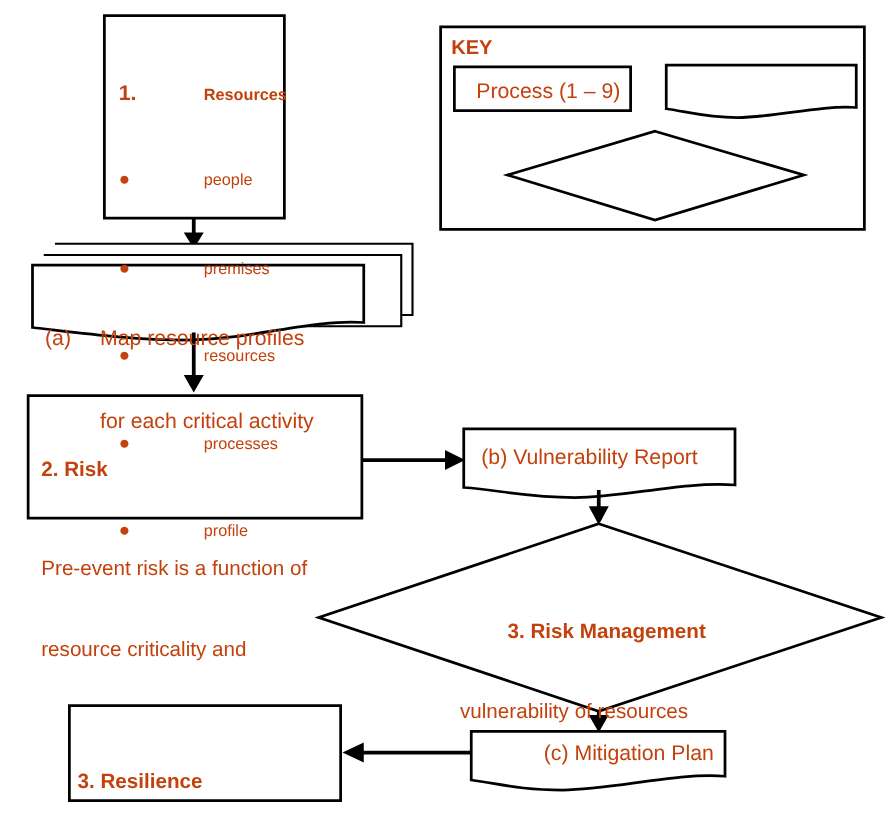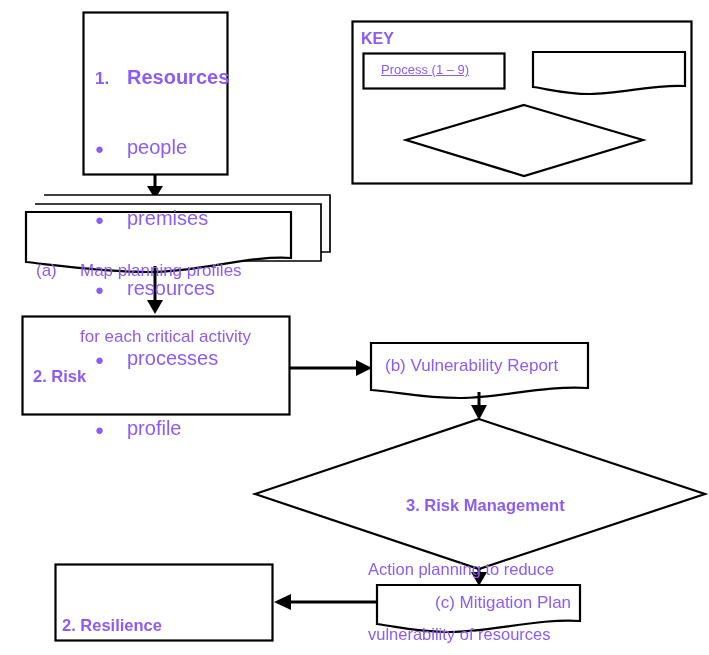--- a/index.html
+++ b/index.html
@@ -44,21 +44,21 @@
     stroke: #000000;
     stroke-width: 3;
   }
   .connector-head { fill: #000000; }
 
   
   .txt {
     position: absolute;
     line-height: 1.30;
     white-space: pre;
-    color: #8b5cf6;
+    color: #c2410c;
   }
   .b { font-weight: bold; }
 
   
   #resources-text {
     left: 95px; top: 20px;
     font-size: 17px;
   }
   #resources-text .row {
     display: flex;
@@ -68,21 +68,21 @@
   #resources-text .marker {
     width: 32px;
     flex: none;
     font-size: 17px;
   }
   #resources-text .bullet {
     width: 32px;
     flex: none;
     font-size: 15px;
   }
-  #resources-text .lbl { font-size: 20px; }
+  #resources-text .lbl { font-size: 13px; margin-left: 36px; }
 
   
   #doc-a-text {
     left: 36px; top: 216px;
     font-size: 17px;
   }
   #doc-a-text .l1 { display: block; }
   #doc-a-text .l2 { display: block; margin-left: 44px; }
   #doc-a-text .tag { display: inline-block; width: 44px; }
 
@@ -123,22 +123,21 @@
     margin-left: 24px;
   }
 
   
   #key-title {
     left: 361px; top: 29px;
     font-size: 16px;
   }
   #key-process-text {
     left: 381px; top: 62px;
-    font-size: 13px;
-    text-decoration: underline;
+    font-size: 17px;
   }
   #key-document-text {
     left: 541px; top: 62px;
     font-size: 17px;
   }
   #key-decision-text {
     left: 467px; top: 131px;
     font-size: 17px;
   }
 </style>
@@ -275,40 +274,41 @@
       <span class="bullet">●</span>
       <span class="lbl">processes</span>
     </div>
     <div class="row">
       <span class="bullet">●</span>
       <span class="lbl">profile</span>
     </div>
   </div>
 
   <div class="txt" id="doc-a-text">
-    <span class="l1"><span class="tag">(a)</span><span>Map planning profiles</span></span>
+    <span class="l1"><span class="tag">(a)</span><span>Map resource profiles</span></span>
     <span class="l2">for each critical activity</span>
   </div>
 
   <div class="txt" id="risk-text">
     <span class="hd b">2. Risk</span>
+    <span class="ln">Pre-event risk is a function of</span>
+    <span class="ln">resource criticality and</span>
   </div>
 
   <div class="txt" id="doc-b-text">(b) Vulnerability Report</div>
 
   <div class="txt" id="rm-text">
     <span class="hd b">3. Risk Management</span>
-    <span class="ln">Action planning to reduce</span>
     <span class="ln">vulnerability of resources</span>
   </div>
 
   <div class="txt" id="doc-c-text">(c) Mitigation Plan</div>
 
   <div class="txt" id="resilience-text">
-    <span class="hd b">2. Resilience</span>
+    <span class="hd b">3. Resilience</span>
     
     
   </div>
 
   <div class="txt b" id="key-title">KEY</div>
   <div class="txt" id="key-process-text">Process (1 – 9)</div>
 
 </div>
 
 </body></html>

